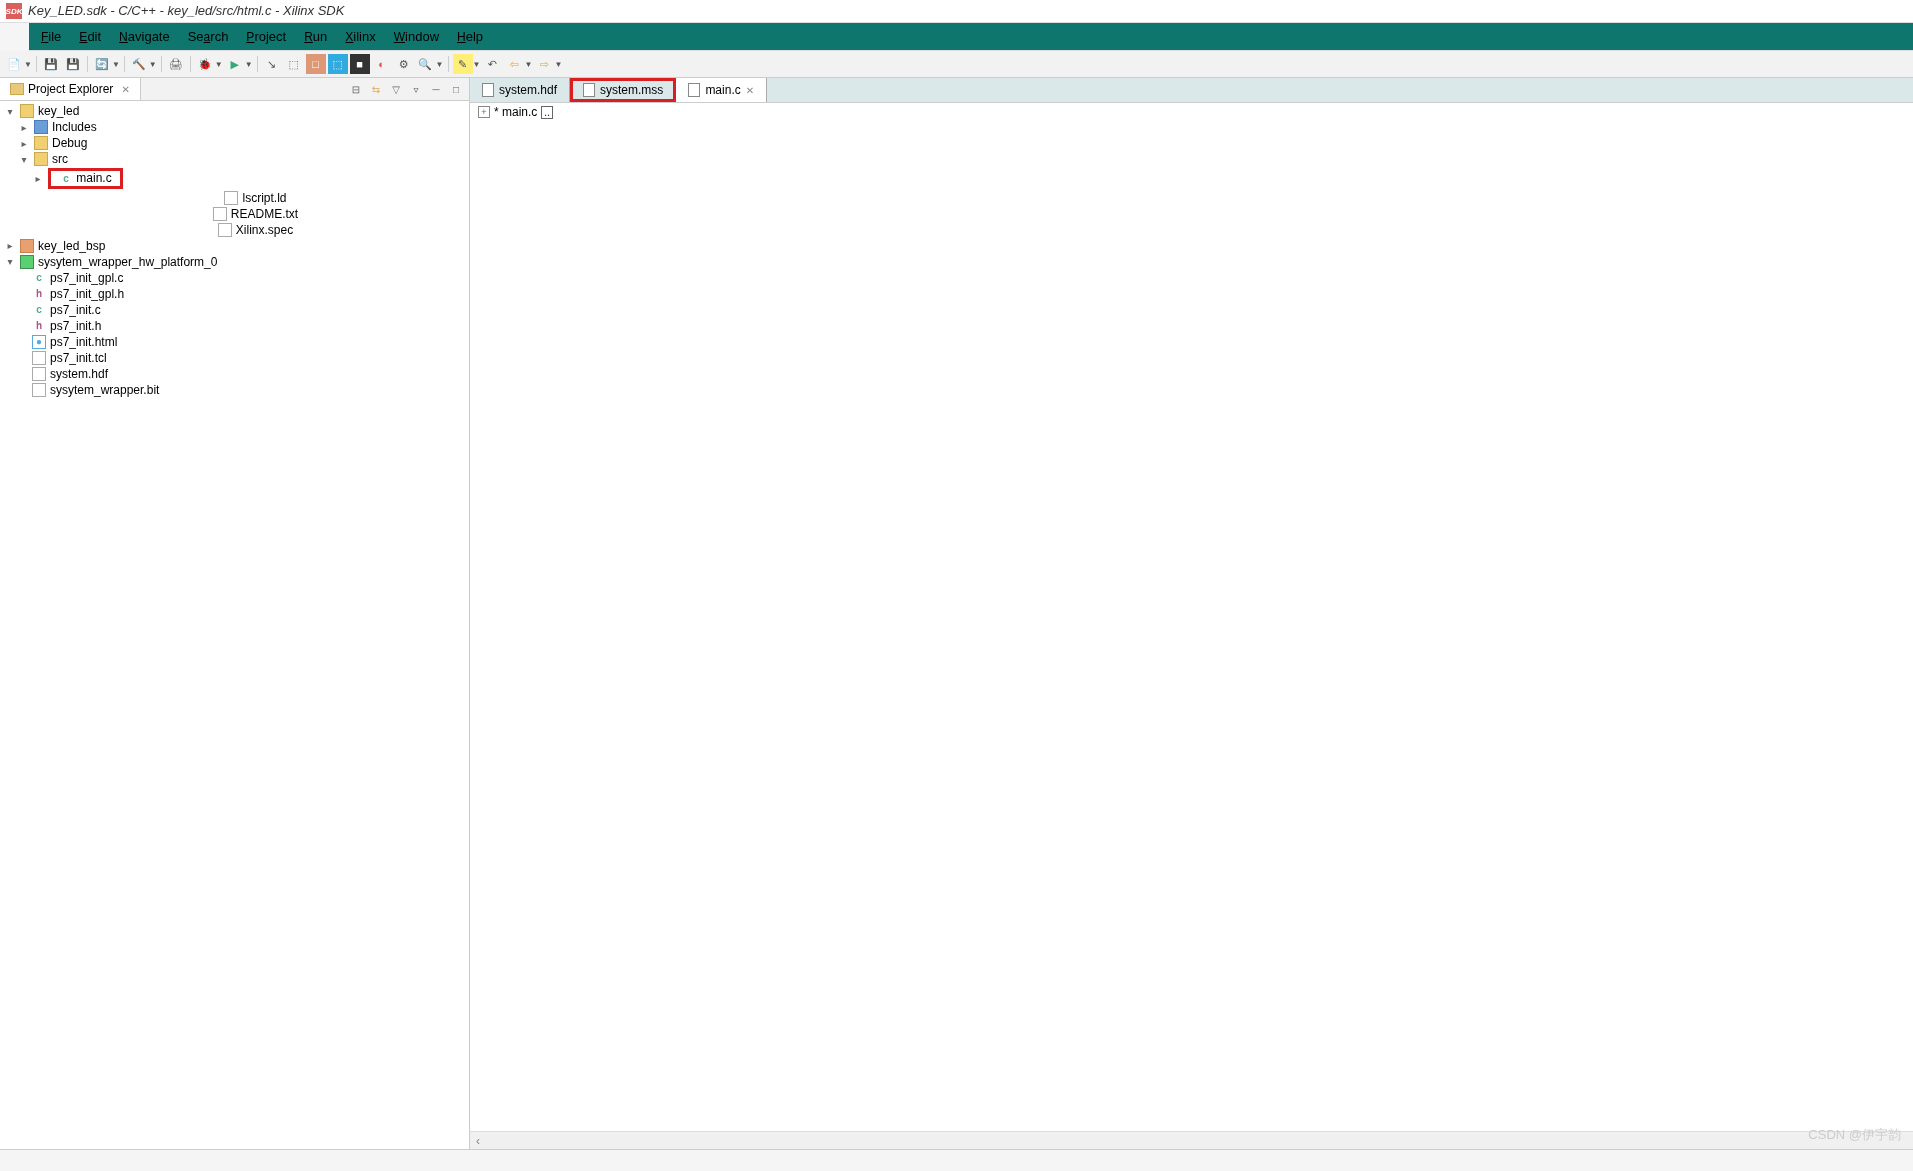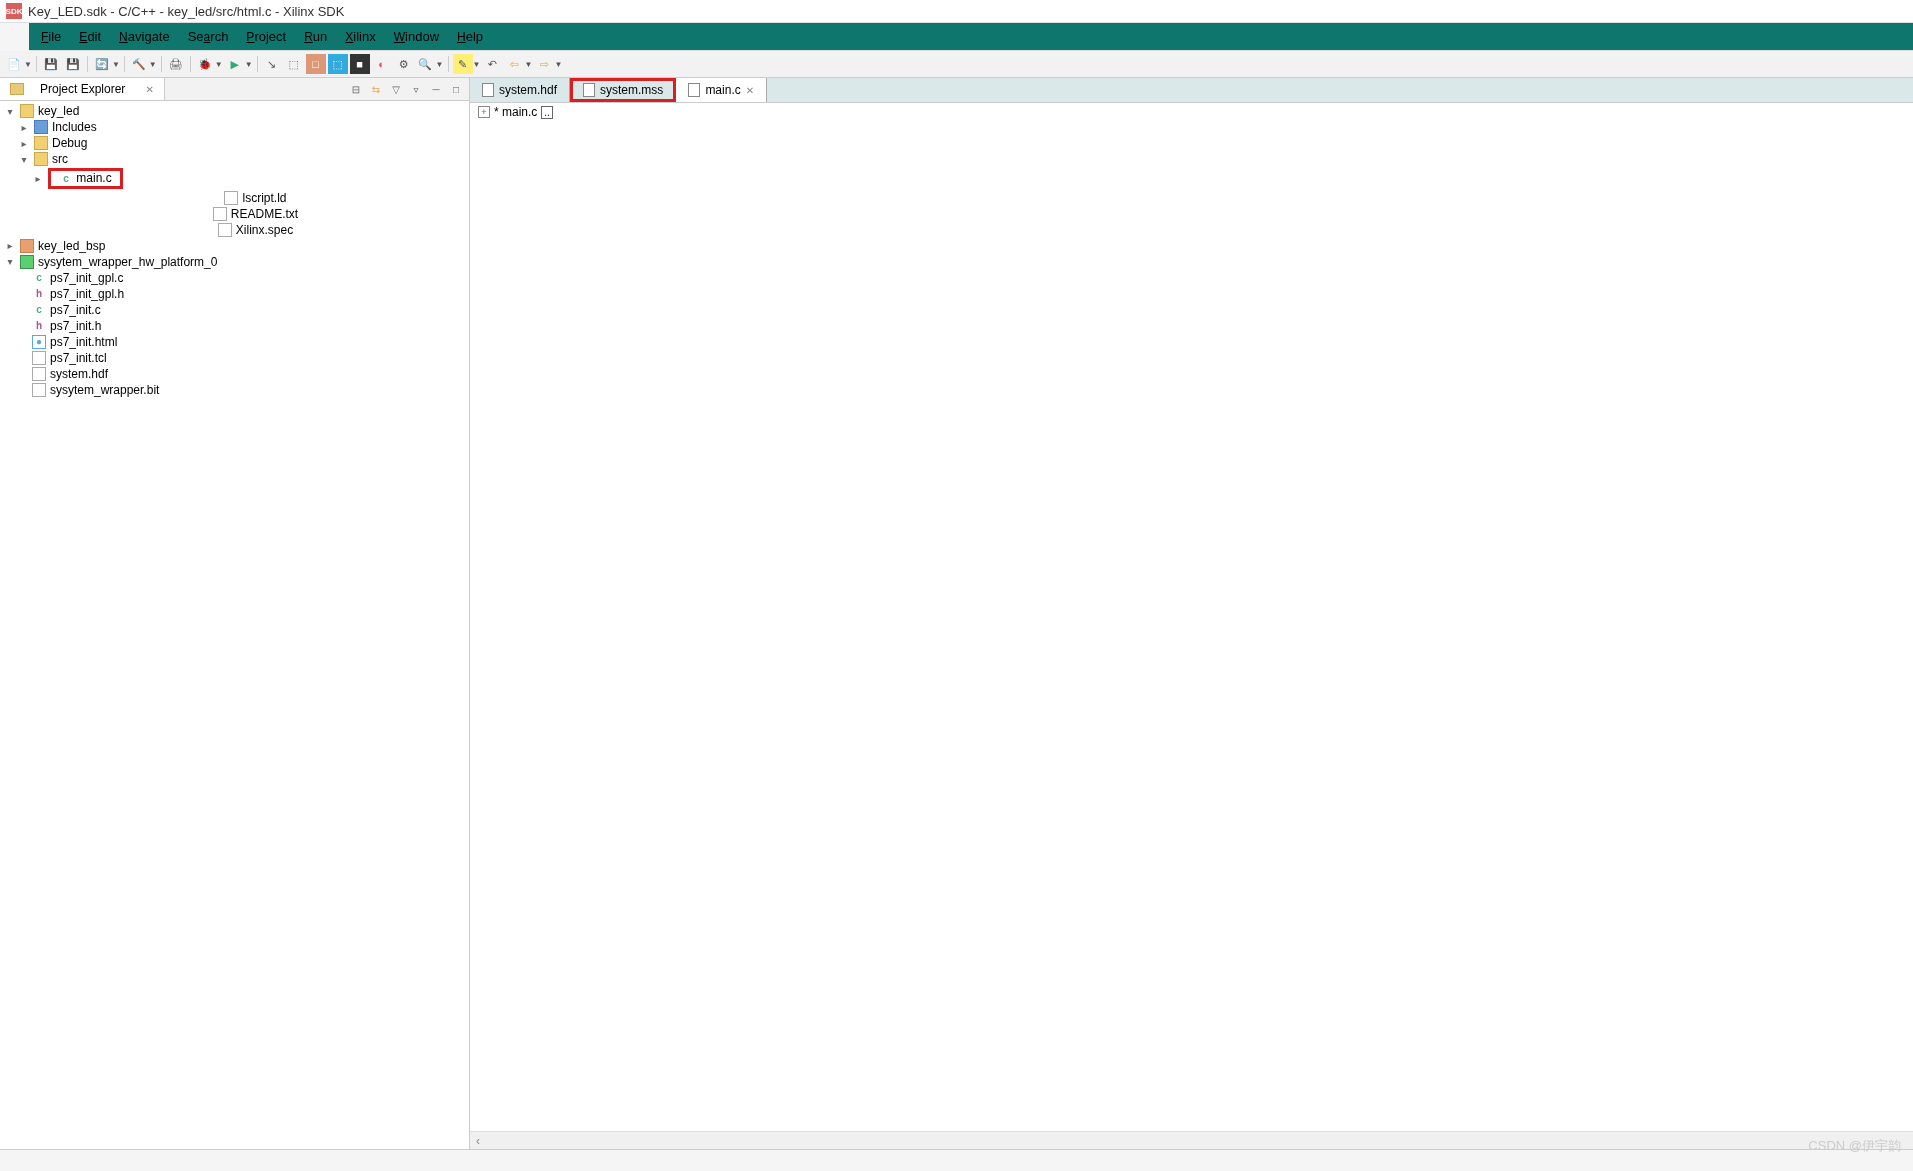--- a/index.html
+++ b/index.html
@@ -11,25 +11,26 @@
     }
     body {
       background: #f5f5f5;
       display: flex;
       flex-direction: column;
       height: 100vh;
       overflow: hidden;
     }
     .titlebar {
       display: flex;
-      align-items: center;
+      align-items: flex-start;
       gap: 6px;
       padding: 3px 6px;
       background: #fff;
       border-bottom: 1px solid #ddd;
+      font-style: italic;
     }
     .app-icon {
       width: 16px;
       height: 16px;
       background: #d95f5f;
       color: #fff;
       font-size: 8px;
       font-weight: bold;
       display: flex;
       align-items: center;
@@ -100,21 +101,21 @@
       display: flex;
       align-items: center;
       justify-content: space-between;
       background: #f2f2f2;
       border-bottom: 1px solid #ccc;
       padding-right: 4px;
     }
     .panel-tab {
       display: flex;
       align-items: center;
-      gap: 16px;
+      gap: 4px;
       padding: 4px 10px;
       background: #fff;
       border-right: 1px solid #ccc;
       font-size: 13px;
     }
     .folder-icon {
       width: 14px;
       height: 12px;
       background: #e8c979;
       border: 1px solid #caa850;
@@ -262,21 +263,21 @@
       height: 22px;
       background: #f5f5f5;
       border-top: 1px solid #ccc;
       display: flex;
       align-items: center;
       justify-content: space-between;
       padding: 0 8px;
     }
     .watermark {
       position: fixed;
-      bottom: 16px;
+      bottom: 27px;
       right: 12px;
       font-size: 13px;
       color: #ccc;
       pointer-events: none;
     }
     .indent-1 { padding-left: 18px; }
     .indent-2 { padding-left: 32px; }
     .indent-3 { padding-left: 46px; justify-content: center; }
   </style>
 </head>

